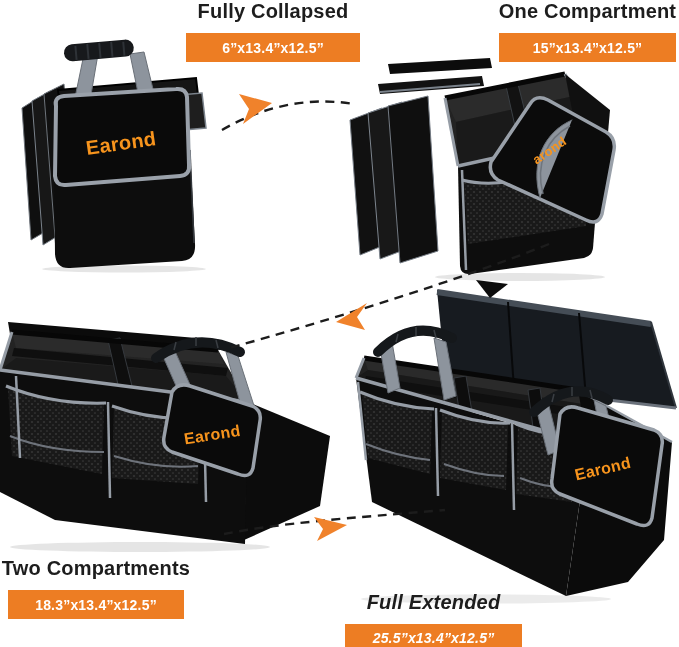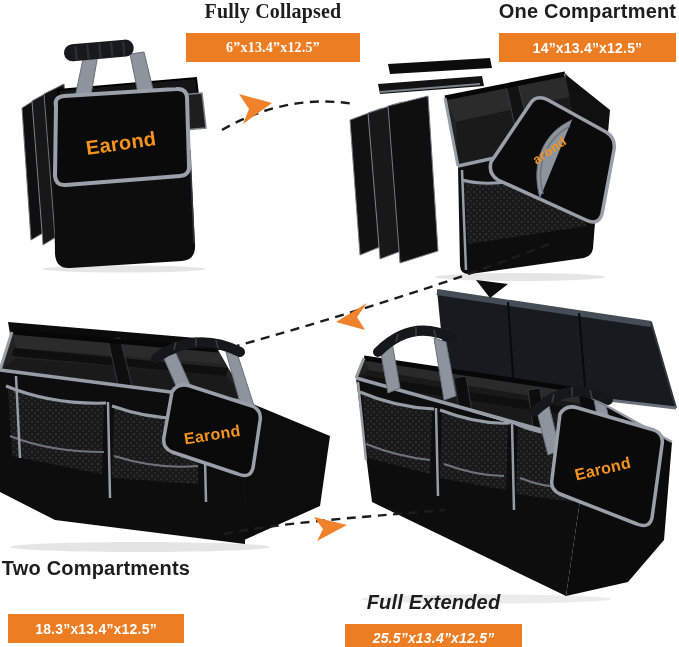--- a/index.html
+++ b/index.html
@@ -10,24 +10,24 @@
   .p2{left:340px;top:58px;}
   .p3{left:0px;top:306px;}
   .p4{left:336px;top:278px;}
   .arrows{left:0;top:0;pointer-events:none;}
   .stage-label{position:absolute;display:flex;flex-direction:column;align-items:center;}
   .stage-title{font-weight:bold;font-size:20px;color:var(--title-text,#1d1d1d);
                white-space:nowrap;letter-spacing:.2px;line-height:23px;}
   .dim-badge{margin-top:10px;width:100%;height:29px;background:var(--badge-bg,#ED7D23);
              color:var(--badge-text,#ffffff);font-weight:bold;font-size:14px;
              display:flex;align-items:center;justify-content:center;letter-spacing:.2px;text-align:right;}
-  .lg1{left:186px;top:0;width:174px;font-family:Liberation Serif, serif;}
+  .lg1{left:186px;top:0;width:174px;}
   .lg2{left:499px;top:0;width:177px;}
   .lg2 .stage-title{transform:translateX(-12px);margin-left:24px;}
-  .lg3{left:8px;top:557px;width:176px;gap:24px;}
+  .lg3{left:8px;top:557px;width:176px;}
   .lg4{left:345px;top:591px;width:177px;font-style:italic;}
   .lg4 .dim-badge{height:28px;}
   .dash{stroke:var(--dash-color,#1c1c1c);fill:none;stroke-width:2.4;stroke-dasharray:9 6.5;}
   .ah{fill:var(--arrow-orange,#F0822B);}
   .brand{fill:var(--brand-orange,#F7941D);font-weight:bold;
          font-family:"Liberation Sans",sans-serif;letter-spacing:.3px;}
   .piping{stroke:#969da6;fill:none;}
   .binding{stroke:#070707;fill:none;}
   .strap{fill:#8d949d;stroke:#6a7078;stroke-width:1;}
   .grip{stroke:#15181b;fill:none;stroke-linecap:round;}
@@ -219,21 +219,21 @@
       <polygon class="ah" points="347,525 314,517 323,529 317,541"></polygon>
     </g>
   </svg>
 
   <div class="stage-label lg1">
     <div class="stage-title">Fully Collapsed</div>
     <div class="dim-badge">6”x13.4”x12.5”</div>
   </div>
   <div class="stage-label lg2">
     <div class="stage-title">One Compartment</div>
-    <div class="dim-badge">14”x13.4”x12.5”</div>
+    <div class="dim-badge">15”x13.4”x12.5”</div>
   </div>
   <div class="stage-label lg3">
     <div class="stage-title">Two Compartments</div>
     <div class="dim-badge">18.3”x13.4”x12.5”</div>
   </div>
   <div class="stage-label lg4">
     <div class="stage-title">Full Extended</div>
     <div class="dim-badge">25.5”x13.4”x12.5”</div>
   </div>
 

